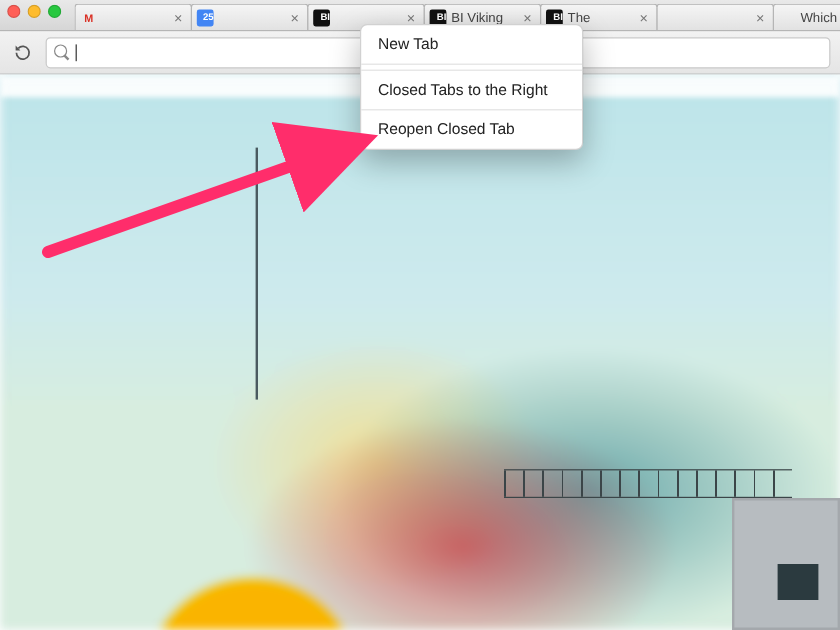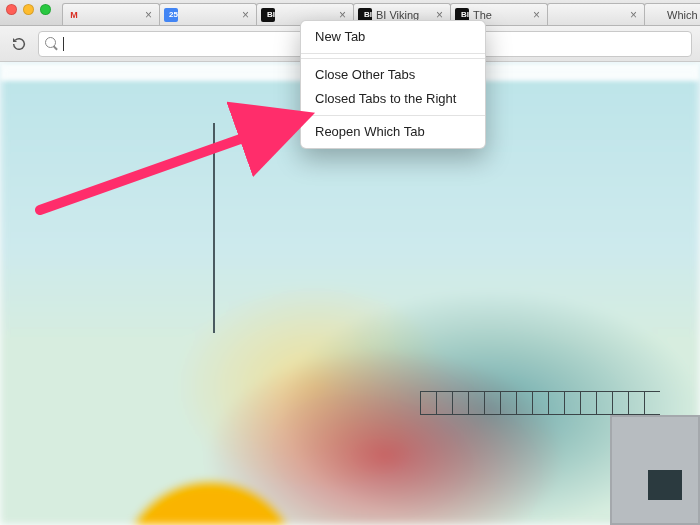--- a/index.html
+++ b/index.html
@@ -183,24 +183,23 @@
   <div class="rail"></div>
   <div class="bldg">
     <div class="win"></div>
   </div>
 </div>
 
 <div class="ctxmenu">
   <div class="item">New Tab</div>
   <div class="sep"></div>
   <div class="sep"></div>
-  <div class="item">Close Other Tabs</div>
   <div class="item">Closed Tabs to the Right</div>
   <div class="sep"></div>
-  <div class="item">Reopen Which Tab</div>
+  <div class="item">Reopen Closed Tab</div>
 </div>
 
 <div class="arrowwrap">
   <svg width="300" height="120" viewBox="0 0 300 120">
     <defs>
       <marker id="ah" viewBox="0 0 10 10" refX="8" refY="5" markerWidth="8" markerHeight="8" orient="auto-start-reverse">
         <path d="M0 0 L10 5 L0 10 z" fill="#ff2d6b"></path>
       </marker>
     </defs>
     <line x1="10" y1="110" x2="270" y2="18" stroke="#ff2d6b" stroke-width="10" stroke-linecap="round" marker-end="url(#ah)"></line>

